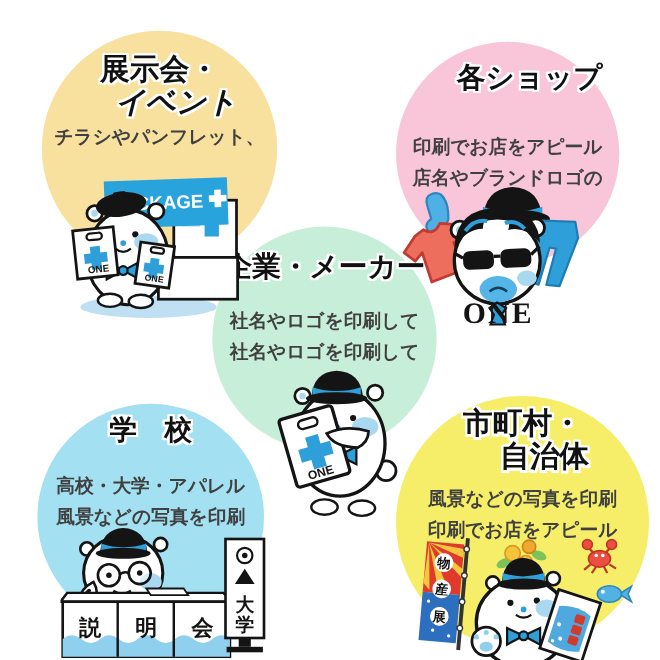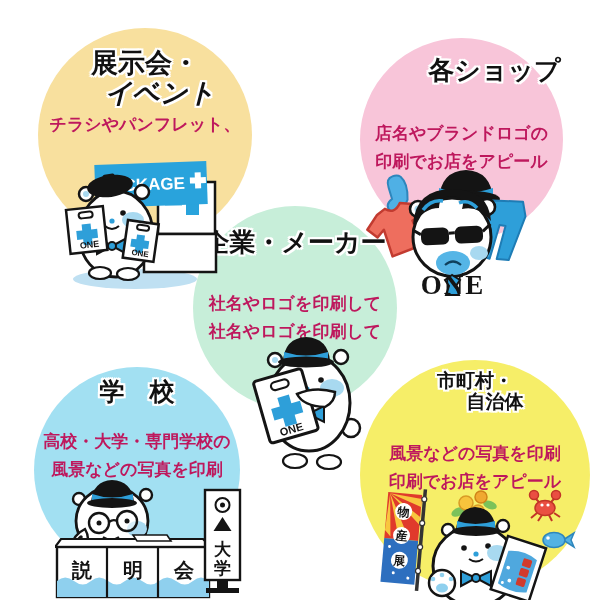--- a/index.html
+++ b/index.html
@@ -12,31 +12,31 @@
   .c4{left:34px;top:367px;width:206px;height:206px;}
   .c5{left:360px;top:360px;width:230px;height:230px;}
   .title{position:absolute;left:0;right:0;text-align:center;color:#111;
          font-weight:bold;line-height:1.12;
          text-shadow:-2px -2px 0 #fff,2px -2px 0 #fff,-2px 2px 0 #fff,2px 2px 0 #fff,
                      -2px 0 0 #fff,2px 0 0 #fff,0 -2px 0 #fff,0 2px 0 #fff;}
   .title .line{display:block;position:relative;}
   .c1 .title{top:20px;font-size:27px;}
   .c1 .title .l2{left:15px;font-style:italic;}
   .c2 .title{top:18px;font-size:26px;}
-  .c2 .title .l2{left:33px;font-family:Liberation Serif, serif;}
+  .c2 .title .l2{left:20px;font-family:Liberation Serif, serif;}
   .c3 .title{top:22px;font-size:26px;}
   .c4 .title{top:10px;font-size:25px;}
-  .c5 .title{top:10px;font-size:19px;}
+  .c5 .title{top:10px;font-size:27px;}
   .c5 .title .l2{left:20px;}
-  .body{position:absolute;left:0;right:0;text-align:center;color:#be185d;
+  .body{position:absolute;left:0;right:0;text-align:center;color:#404040;
         font-size:17px;font-weight:600;line-height:1.65;}
   .body .bline{display:block;}
   .c1 .body{top:83px;}
   .c2 .body{top:82px;}
-  .c3 .body{top:84px;}
+  .c3 .body{top:72px;}
   .c4 .body{top:61px;}
   .c5 .body{top:80px;}
   .scene{position:absolute;}
   .s1{left:48px;top:152px;width:180px;height:143px;}
   .s2{left:365px;top:163px;width:175px;height:135px;}
   .s3{left:245px;top:330px;width:130px;height:145px;}
   .s4{left:55px;top:477px;width:190px;height:124px;}
   .s5{left:372px;top:482px;width:208px;height:118px;}
   svg text{font-family:"Liberation Sans",sans-serif;}
   .serif{font-family:"Liberation Serif",serif;}
@@ -54,41 +54,41 @@
     <div class="body">
       <span class="bline">チラシやパンフレット、</span>
     </div>
   </div>
 
   <div class="circle c2" style="background: rgb(248, 197, 217);">
     <div class="title">
       <span class="line l2">各ショップ</span>
     </div>
     <div class="body">
+      <span class="bline">印刷でお店をアピール</span>
       <span class="bline">店名やブランドロゴの</span>
-      <span class="bline">印刷でお店をアピール</span>
     </div>
   </div>
 
   <div class="circle c3" style="background: rgb(199, 238, 217);">
     <div class="title">
       <span class="line l1">企業・メーカー</span>
     </div>
     <div class="body">
       <span class="bline">社名やロゴを印刷して</span>
       <span class="bline">社名やロゴを印刷して</span>
     </div>
   </div>
 
   <div class="circle c4" style="background: rgb(162, 224, 242);">
     <div class="title">
       <span class="line l1">学　校</span>
     </div>
     <div class="body">
-      <span class="bline">高校・大学・専門学校の</span>
+      <span class="bline">高校・大学・アパレル</span>
       <span class="bline">風景などの写真を印刷</span>
     </div>
   </div>
 
   <div class="circle c5" style="background: rgb(246, 238, 104);">
     <div class="title">
       <span class="line l1">市町村・</span>
       <span class="line l2">自治体</span>
     </div>
     <div class="body">

